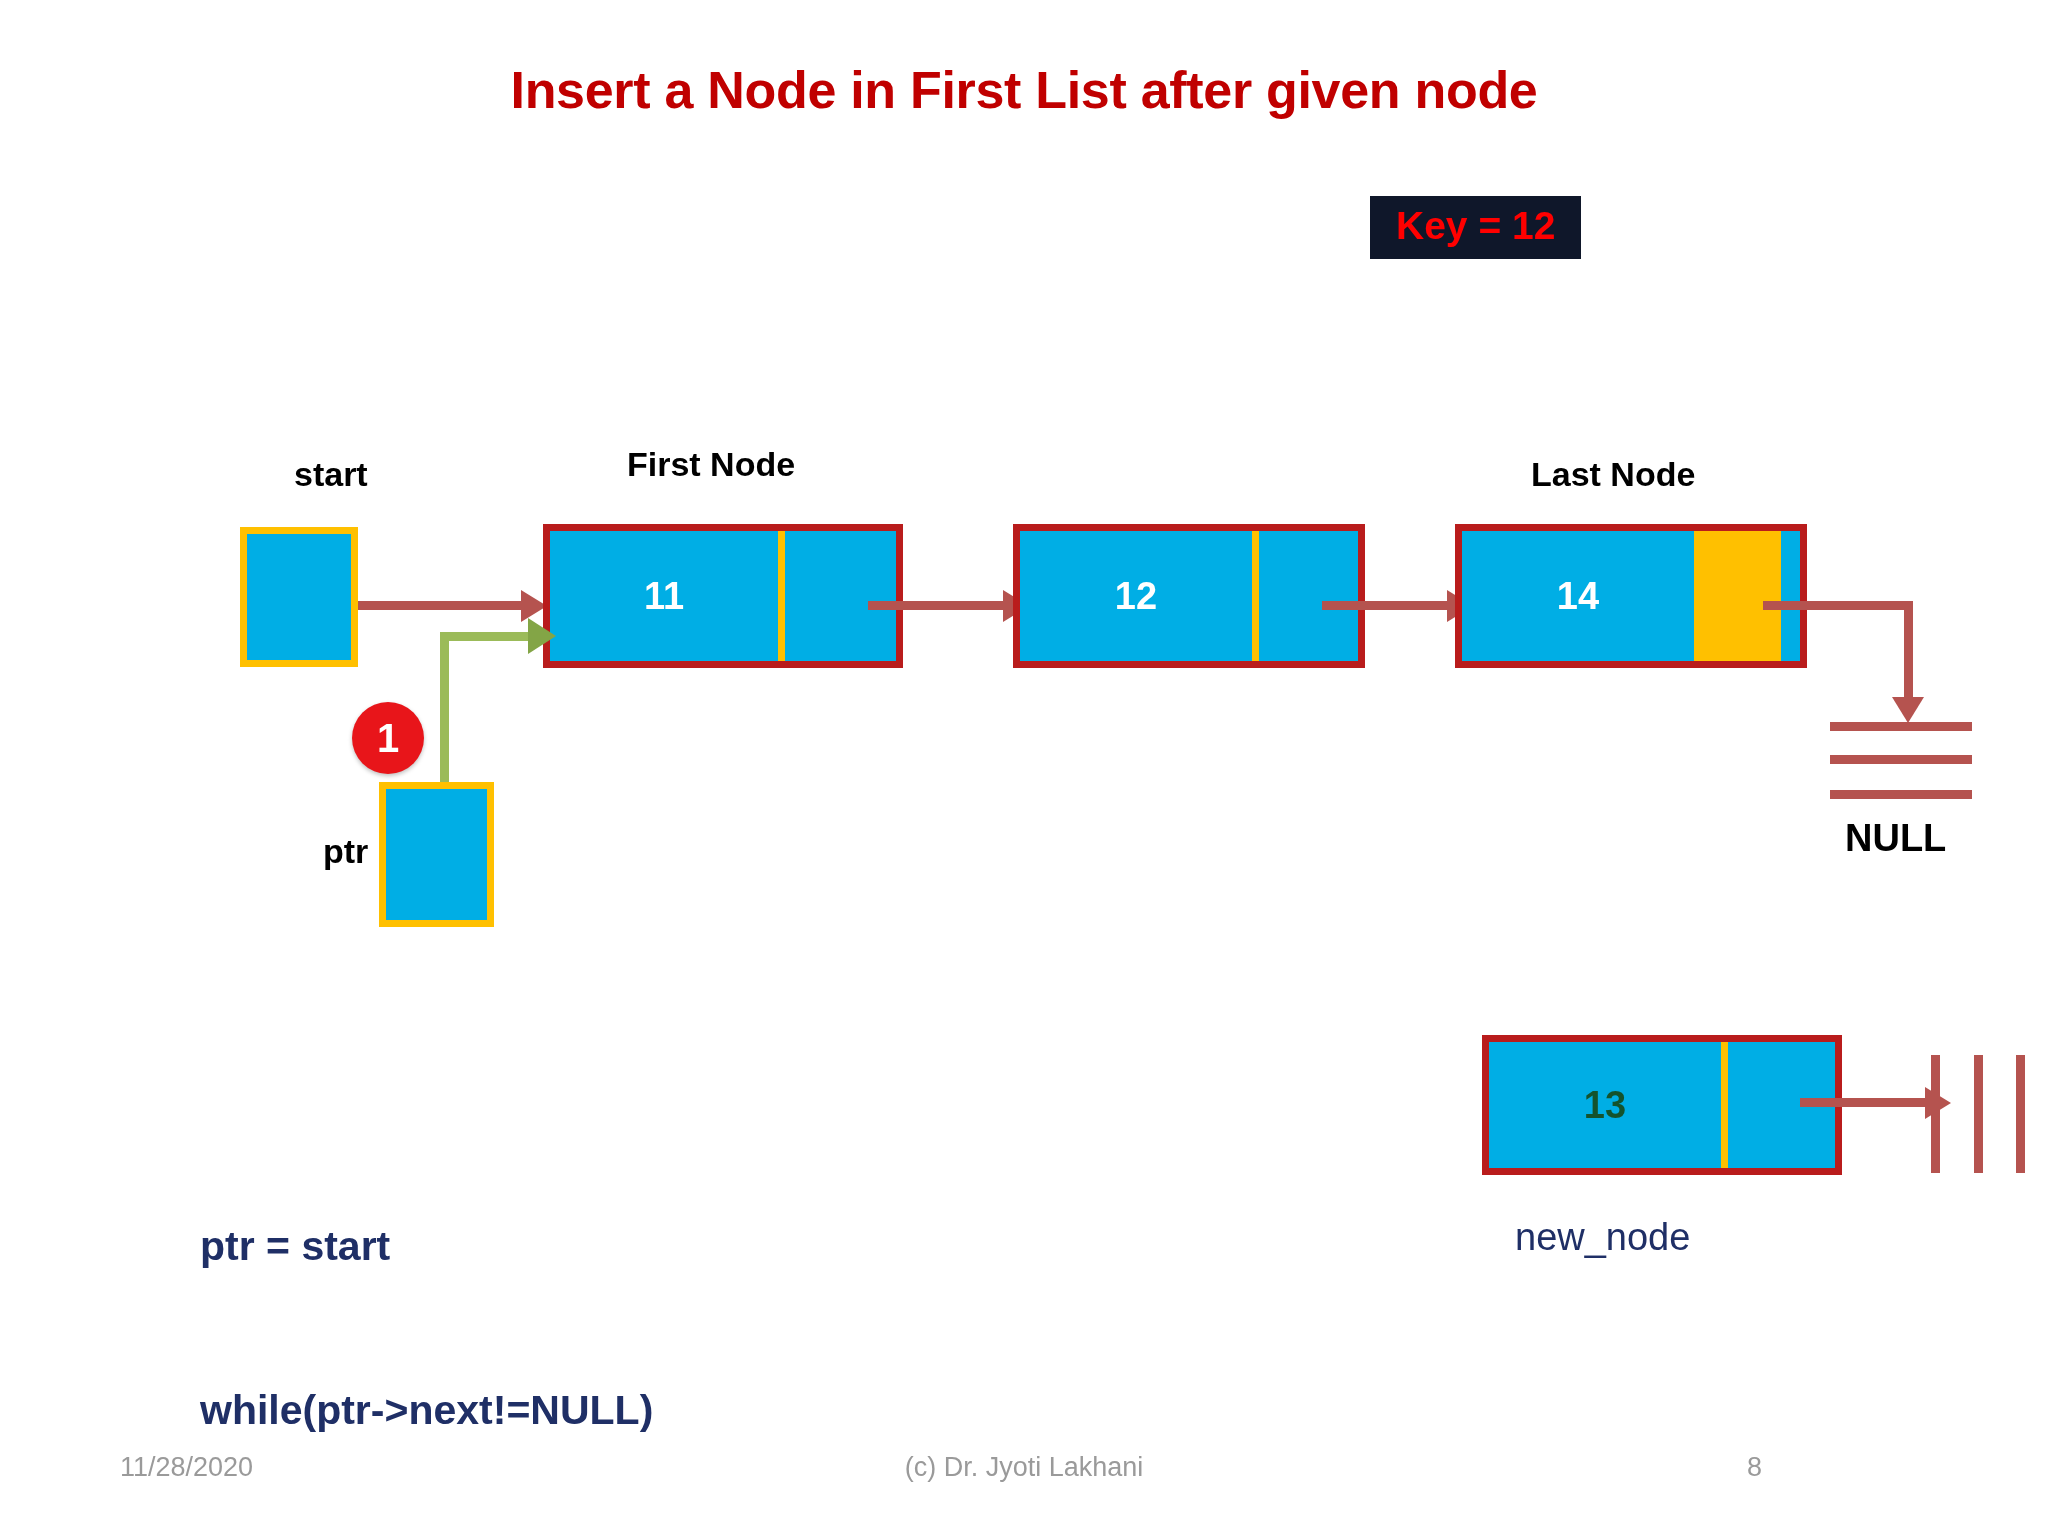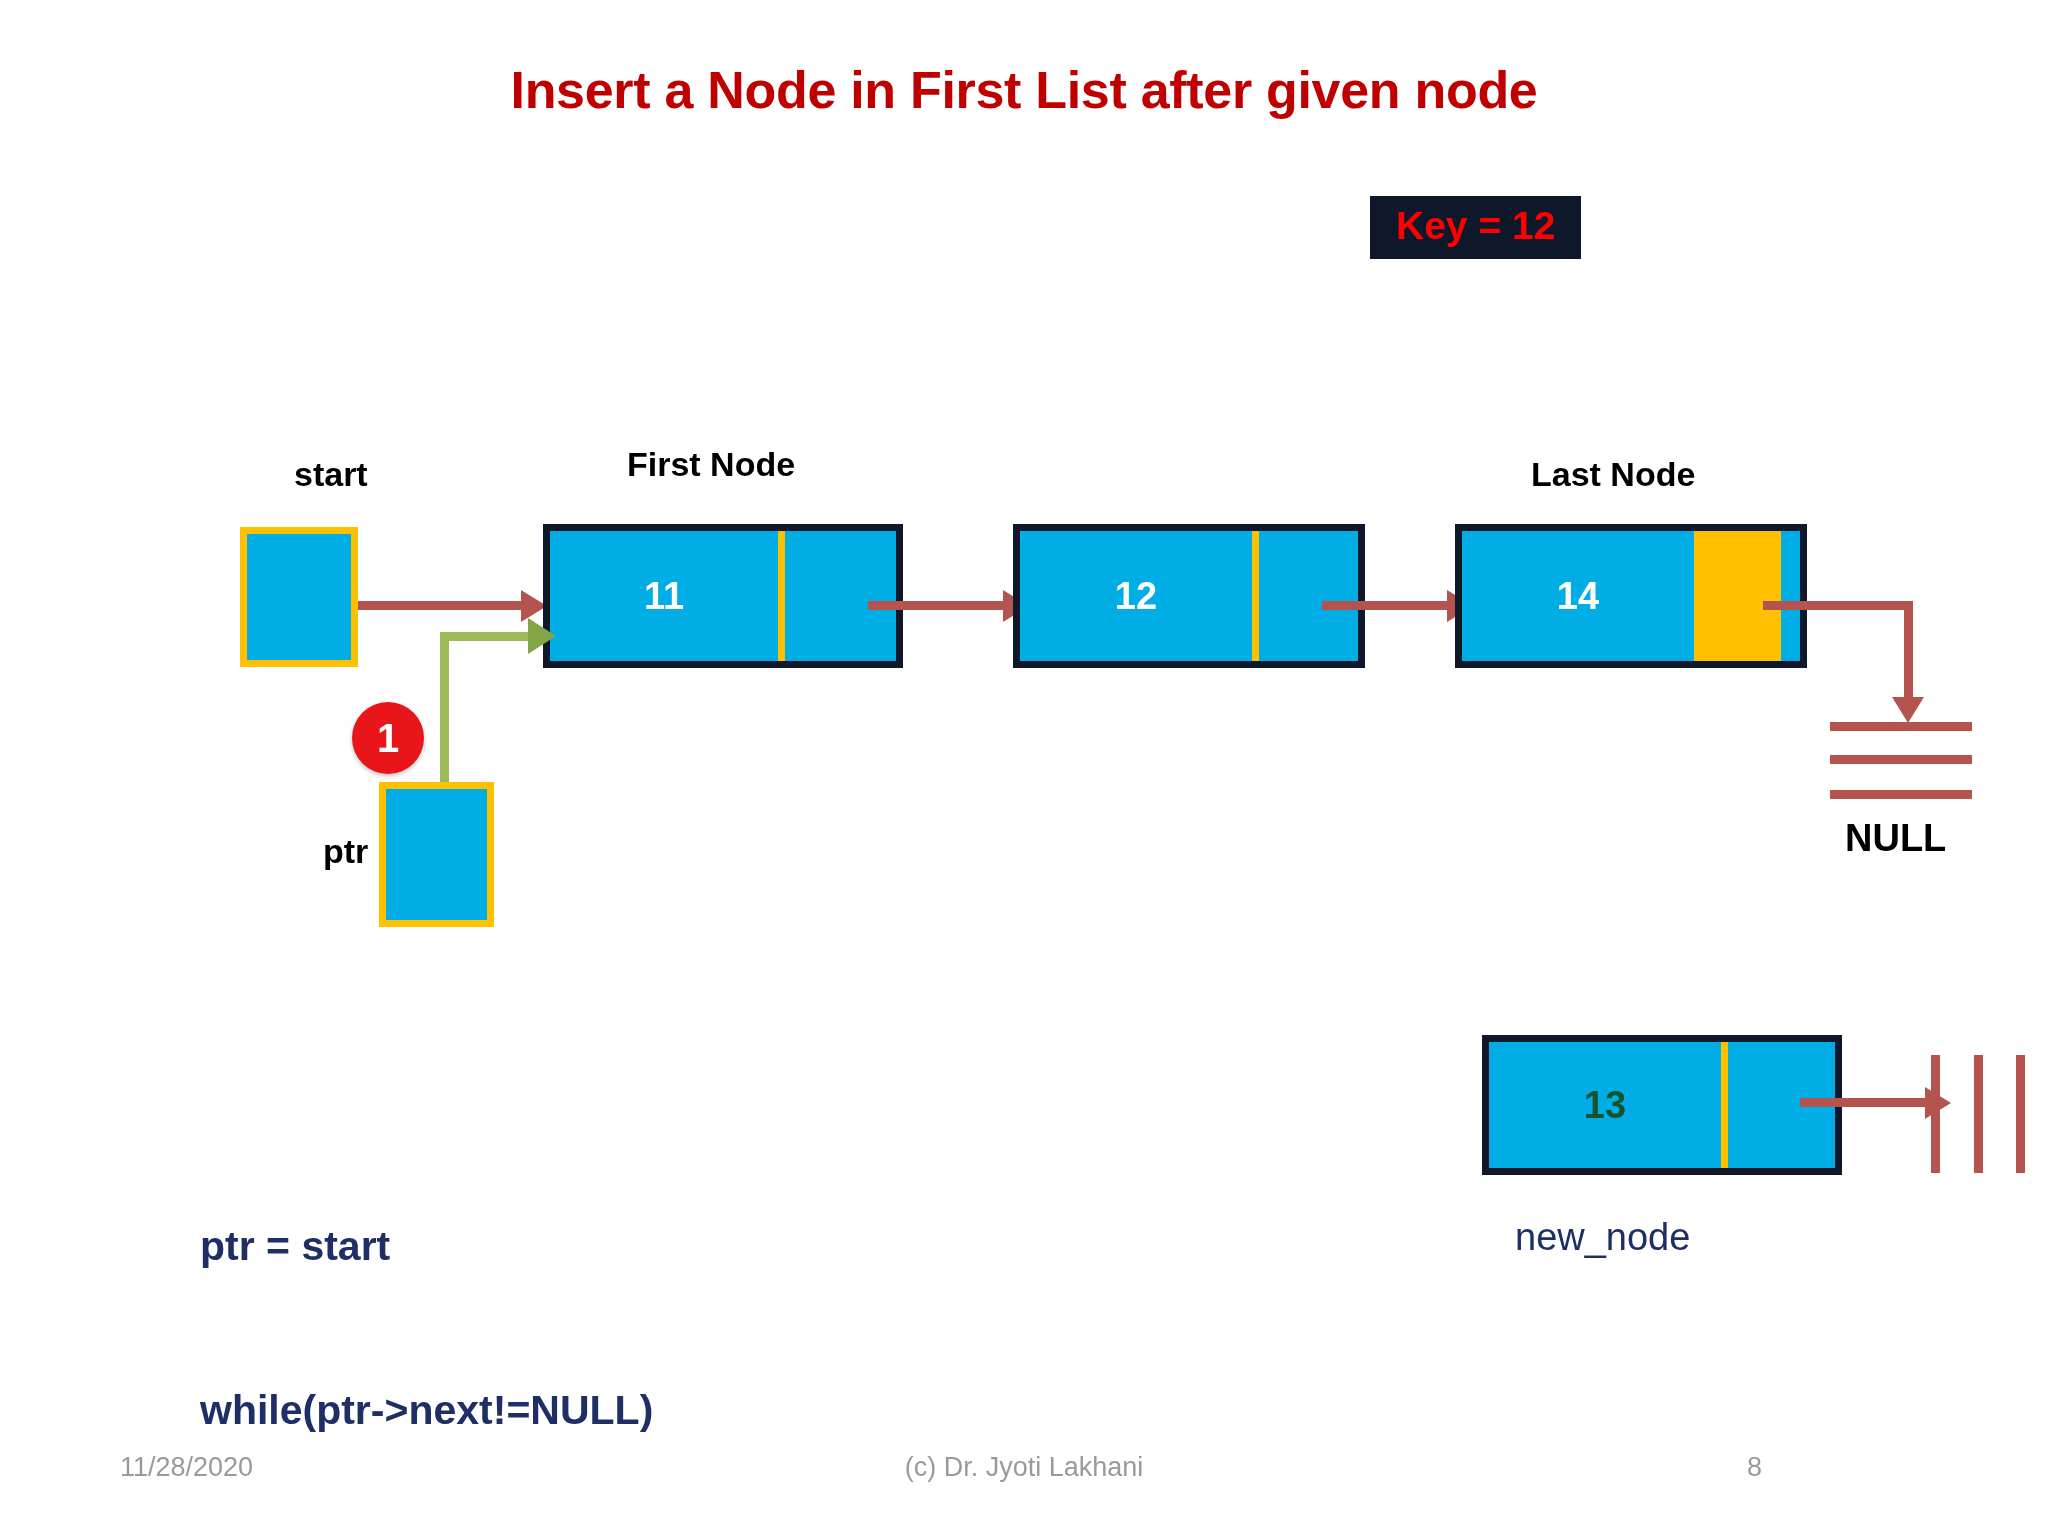--- a/index.html
+++ b/index.html
@@ -37,21 +37,21 @@
   .caption{
     position:absolute;
     font-size:34px;font-weight:bold;color:#000000;
     white-space:nowrap;
   }
 
   
   .node{
     position:absolute;
     box-sizing:border-box;
-    border:7px solid #0f172a;
+    border:7px solid #b91c1c;
     background:#FFC000;
     display:flex;
   }
   .cell{
     background:#00AEE5;
     display:flex;align-items:center;justify-content:center;
     font-size:38px;font-weight:bold;
     box-sizing:border-box;
   }
   .cell.data{color:#FFFFFF;}

